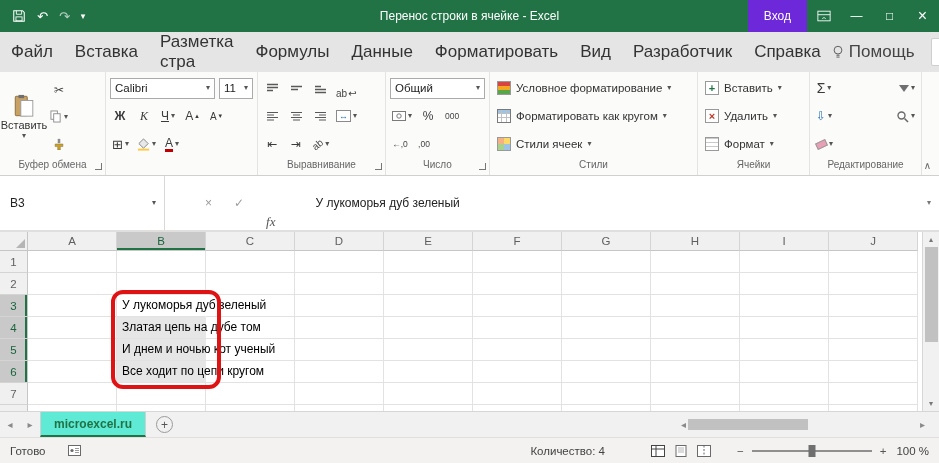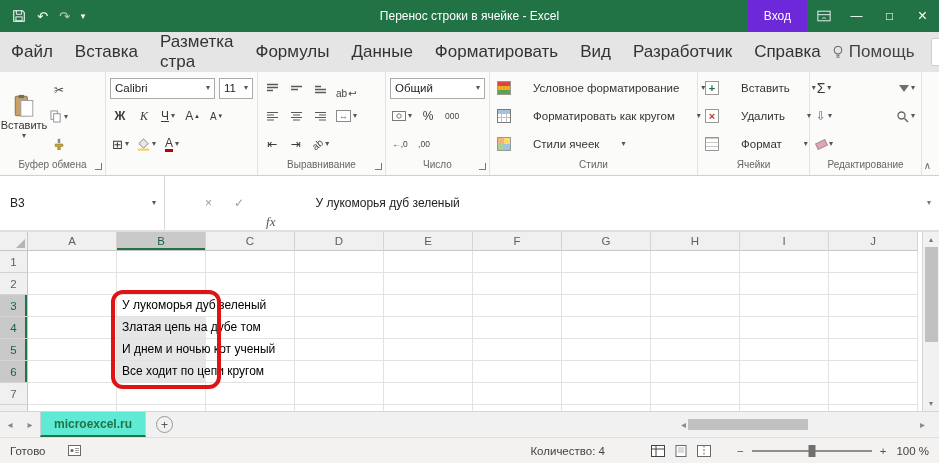--- a/index.html
+++ b/index.html
@@ -42,21 +42,21 @@
   .combo { background:#fff; border:1px solid #ababab; height:21px; display:flex; align-items:center; justify-content:space-between; font-size:11.5px; padding:0 4px; color:#222; }
   .bold-ic { font-weight:bold; }
   .italic-ic { font-style:italic; font-family:"Liberation Serif",serif; }
   .under-ic { text-decoration:underline; }
   .fontcolor-ic { border-bottom:3px solid #c00000; line-height:1; font-size:12px; }
   .grow-ic sup, .shrink-ic sup { font-size:7px; }
   .txt-ic { font-size:10px; color:#444; display:inline-flex; align-items:flex-end; gap:1px; }
   .orient { display:inline-block; transform:rotate(-40deg); font-size:10px; color:#444; }
   .boxicon { border:1px solid #8a8a8a; width:15px; height:12px; display:inline-flex; align-items:center; justify-content:center; font-size:9px; color:#2e74b5; background:#fff; }
   .tiny { font-size:8.5px; color:#444; letter-spacing:0; }
-  .srow { height:28px; display:flex; align-items:center; gap:22px; padding:0 7px; font-size:11.5px; color:#333; white-space:nowrap; }
+  .srow { height:28px; display:flex; align-items:center; gap:5px; padding:0 7px; font-size:11.5px; color:#333; white-space:nowrap; }
   .cf-icon { width:14px; height:14px; border:1px solid #999; background:linear-gradient(180deg,#d64541 0 34%,#f5a623 34% 67%,#57a64a 67%); flex:0 0 14px; }
   .tbl-icon { width:14px; height:14px; border:1px solid #7a7a7a; flex:0 0 14px;
     background-image:repeating-linear-gradient(0deg,transparent 0 3.5px,#c0c0c0 3.5px 4.5px),repeating-linear-gradient(90deg,transparent 0 3.5px,#c0c0c0 3.5px 4.5px),linear-gradient(#9dc3e6 0 4px,#fff 0); }
   .cs-icon { width:14px; height:14px; border:1px solid #999; flex:0 0 14px;
     background:conic-gradient(#ffd966 0 25%,#9dc3e6 0 50%,#a9d18e 0 75%,#f4b183 0); }
   .ins-icon,.del-icon,.fmt-icon { width:14px; height:14px; border:1px solid #999; background:#fff; display:inline-flex; align-items:center; justify-content:center; font-weight:bold; font-size:11px; flex:0 0 14px; }
   .ins-icon { color:#217346; }
   .del-icon { color:#c0392b; }
   .fmt-icon { background:repeating-linear-gradient(0deg,#fff 0 3px,#c9c9c9 3px 4px); }
   .funnel { width:0; height:0; border-left:5px solid transparent; border-right:5px solid transparent; border-top:7px solid #6f6f6f; display:inline-block; }

